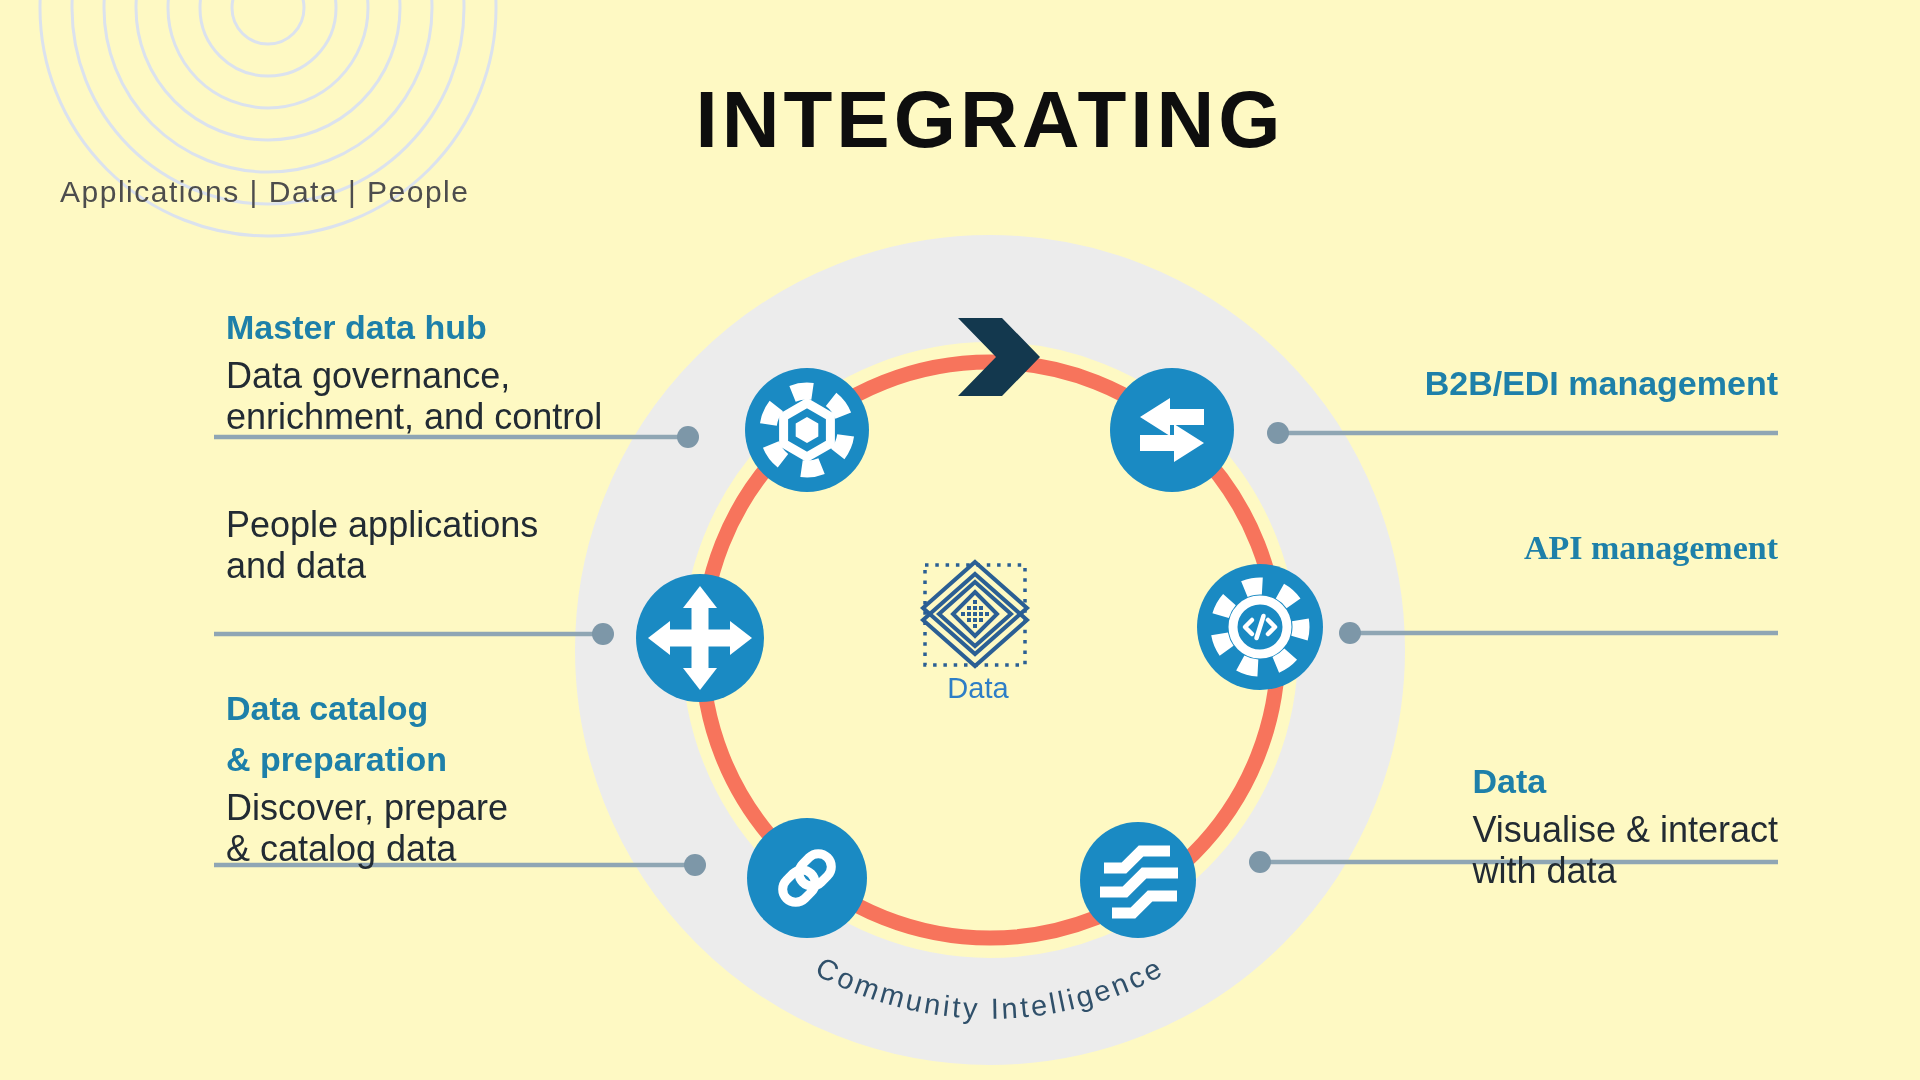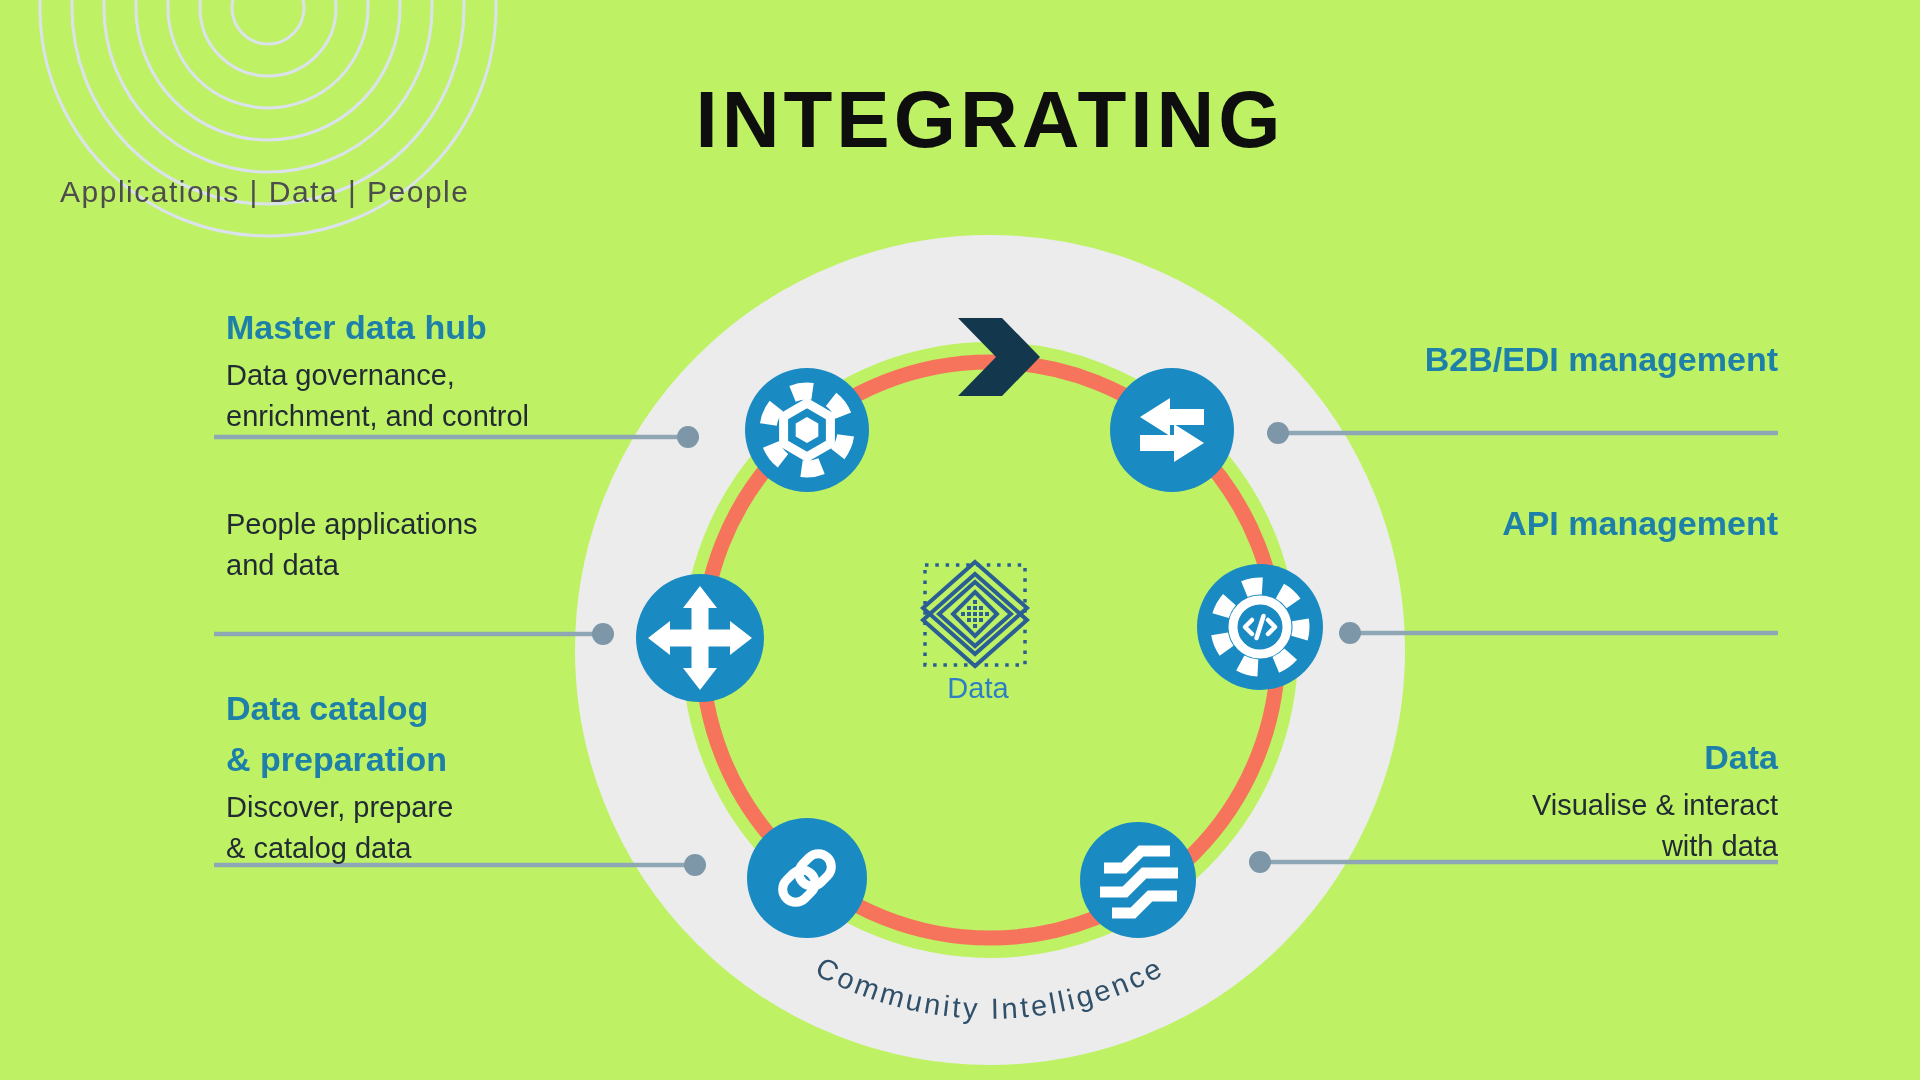--- a/index.html
+++ b/index.html
@@ -1,37 +1,37 @@
 <!DOCTYPE html>
 <html><head>
 <meta charset="utf-8">
 <style>
   html,body{margin:0;padding:0;background:#fff;}
   .canvas{
-    position:relative;width:1920px;height:1080px;background:#bef264;overflow:hidden;
+    position:relative;width:1920px;height:1080px;background:#fef9c3;overflow:hidden;
     font-family:"Liberation Sans",sans-serif;
   }
   .main-title{
     position:absolute;top:76px;left:60px;width:1860px;text-align:center;
     font-size:80px;font-weight:800;letter-spacing:4px;color:#0e0e0e;line-height:1.1;margin:0;
   }
   .subtitle{
     position:absolute;top:172px;left:60px;width:1860px;
     font-size:30px;color:#4d4d4d;letter-spacing:1.5px;line-height:1.3;
   }
   .diagram-svg{position:absolute;left:0;top:0;}
   .decor-svg{position:absolute;left:0;top:0;}
   .side-item{position:absolute;}
-  .side-item.right{text-align:right;}
+  .side-item.right{margin-top:24px;}
   .side-title{
     font-size:34px;font-weight:800;color:#1e80a9;line-height:1.5;margin:0;
     white-space:pre-line;
   }
   .side-body{
-    font-size:29px;color:#222b33;line-height:41px;margin:2px 0 0 0;
+    font-size:36px;color:#222b33;line-height:41px;margin:2px 0 0 0;
     white-space:pre-line;
   }
   .curved-text{font-size:29px;letter-spacing:3px;fill:#30506a;}
   .data-label{font-size:29px;fill:#2e7ec6;}
 </style>
 </head>
 <body>
 
 <div class="canvas">
 
@@ -171,21 +171,21 @@
   <div class="side-item" style="left:226px;top:683px;">
     <h2 class="side-title">Data catalog
 &amp; preparation</h2>
     <div class="side-body">Discover, prepare
 &amp; catalog data</div>
   </div>
 
   <div class="side-item right" style="right:142px;top:334px;">
     <h2 class="side-title">B2B/EDI management</h2>
   </div>
-  <div class="side-item right" style="right:142px;top:498px;">
+  <div class="side-item right" style="right:142px;top:498px;font-family:Liberation Serif, serif;">
     <h2 class="side-title">API management</h2>
   </div>
   <div class="side-item right" style="right:142px;top:732px;">
     <h2 class="side-title">Data</h2>
     <div class="side-body">Visualise &amp; interact
 with data</div>
   </div>
 
 </div>
 

